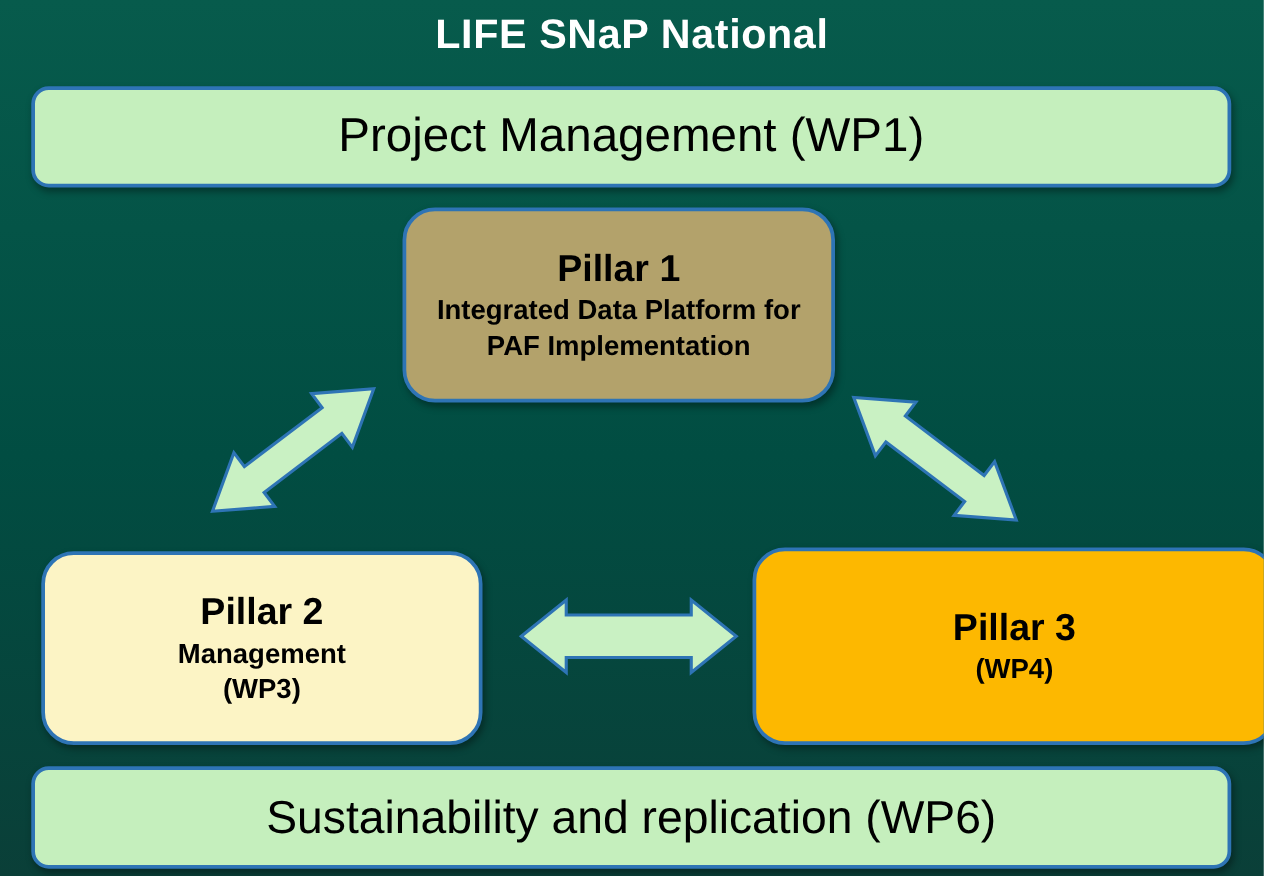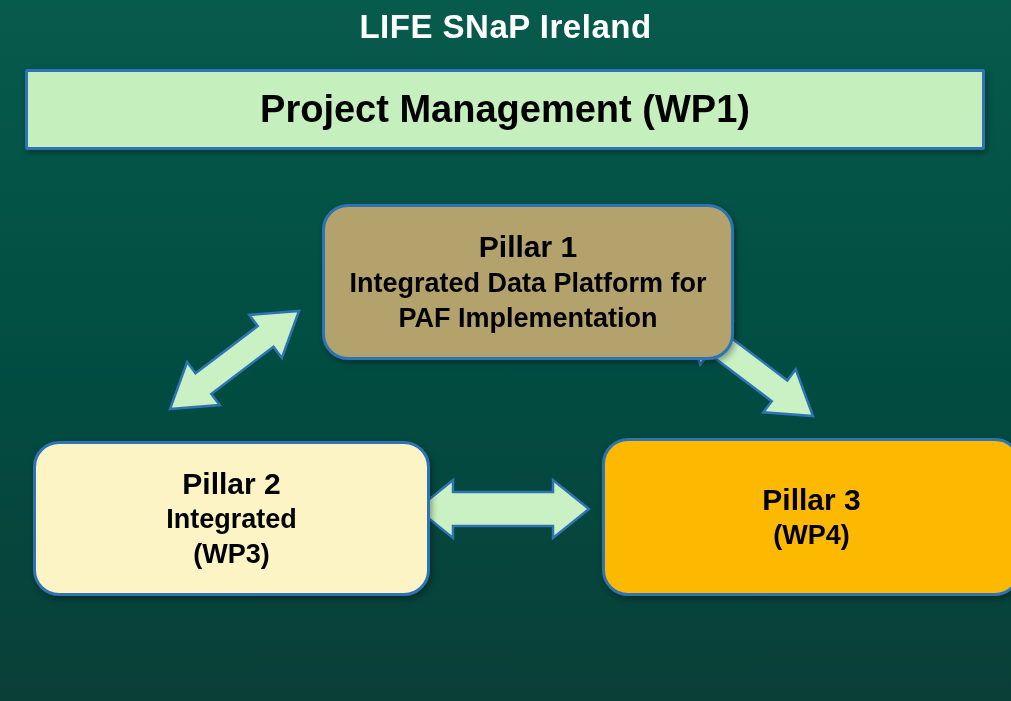--- a/index.html
+++ b/index.html
@@ -27,54 +27,53 @@
     font-size: 33px;
     font-weight: bold;
     letter-spacing: 0.5px;
   }
   .bar {
     position: absolute;
     left: 25px;
     width: 960px;
     background: var(--bar-fill);
     border: 3px solid var(--box-border);
-    border-radius: 2px;
+    border-radius: 14px;
     box-sizing: border-box;
     display: flex;
     align-items: center;
     justify-content: center;
     color: var(--text-dark);
-    font-weight: bold;
+    font-weight: normal;
     box-shadow: 2px 3px 6px rgba(0,0,0,0.35);
   }
   .bar-top { top: 69px; height: 81px; font-size: 38px; }
   .bar-bottom { top: 613px; height: 82px; font-size: 37px; }
   .pillar {
     position: absolute;
     box-sizing: border-box;
     border: 3px solid var(--box-border);
     border-radius: 26px;
     display: flex;
     flex-direction: column;
     align-items: center;
     justify-content: center;
     text-align: center;
     color: var(--text-dark);
     font-weight: bold;
     box-shadow: 2px 3px 6px rgba(0,0,0,0.35);
   }
   .pillar-heading { font-size: 30px; line-height: 1.25; }
-  .pillar-line { font-size: 27px; line-height: 1.3; }
+  .pillar-line { font-size: 22px; line-height: 1.3; }
   .pillar-1 {
-    left: 322px; top: 166px; width: 412px; height: 156px;
+    left: 322px; top: 166px; width: 346px; height: 156px;
     background: var(--pillar1-fill);
-    margin-top: 38px;
   }
   .pillar-2 {
-    left: 33px; top: 441px; width: 397px; height: 155px;
+    left: 33px; top: 441px; width: 353px; height: 155px;
     background: var(--pillar2-fill);
   }
   .pillar-3 {
     left: 602px; top: 438px; width: 419px; height: 158px;
     background: var(--pillar3-fill);
   }
   .arrows-layer {
     position: absolute;
     left: 0; top: 0;
     width: 1011px; height: 701px;
@@ -85,43 +84,46 @@
     stroke: var(--box-border);
     stroke-width: 2.5;
     stroke-linejoin: miter;
   }
 </style>
 </head>
 <body>
 
 <div class="canvas">
 
-  <div class="diagram-title">LIFE SNaP Ireland</div>
+  <div class="diagram-title">LIFE SNaP National</div>
 
   <div class="bar bar-top">
     <span>Project Management (WP1)</span>
   </div>
 
   <svg class="arrows-layer" viewBox="0 0 1011 701">
     <polygon class="arrow-shape" points="170,409 219.7,405.1 211.3,394 273.5,346.7 281.9,357.9 299,311 249.3,314.9 257.7,326.1 195.5,373.3 187.1,362.1"></polygon>
     <polygon class="arrow-shape" points="683,318 700.3,364.7 708.7,353.6 771.7,401.2 763.3,412.3 813,416 795.7,369.3 787.3,380.4 724.3,332.8 732.7,321.7"></polygon>
     <polygon class="arrow-shape" points="417,509 453,538 453,526 553,526 553,538 589,509 553,480 553,492 453,492 453,480"></polygon>
   </svg>
 
   <div class="pillar pillar-1">
     <div class="pillar-heading">Pillar 1</div>
     <div class="pillar-line">Integrated Data Platform for</div>
     <div class="pillar-line">PAF Implementation</div>
   </div>
 
   <div class="pillar pillar-2">
     <div class="pillar-heading">Pillar 2</div>
-    <div class="pillar-line">Integrated</div>
+    <div class="pillar-line">Management</div>
     <div class="pillar-line">(WP3)</div>
   </div>
 
   <div class="pillar pillar-3">
     <div class="pillar-heading">Pillar 3</div>
     <div class="pillar-line">(WP4)</div>
   </div>
 
+  <div class="bar bar-bottom">
+    <span>Sustainability and replication (WP6)</span>
+  </div>
 
 </div>
 
 </body></html>

